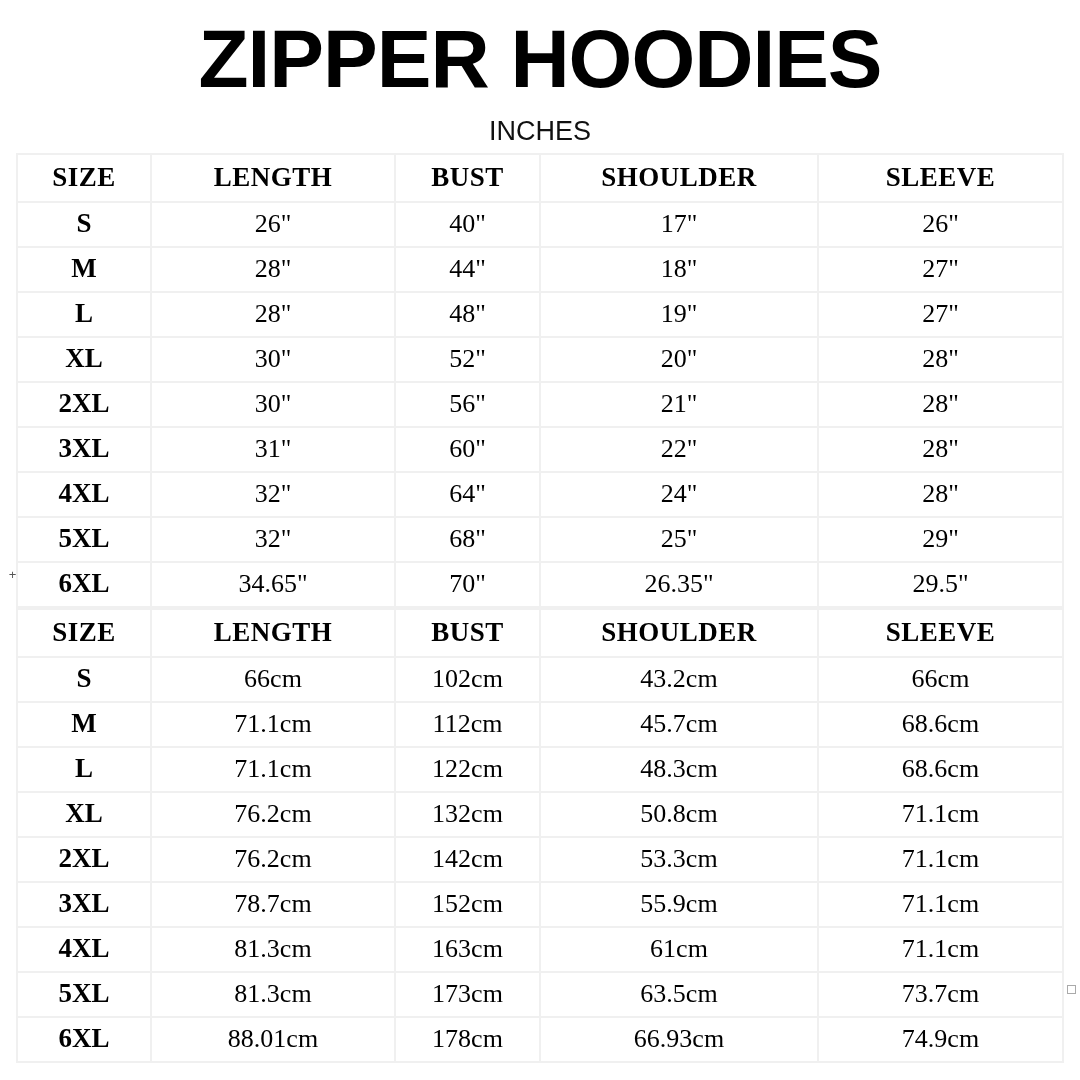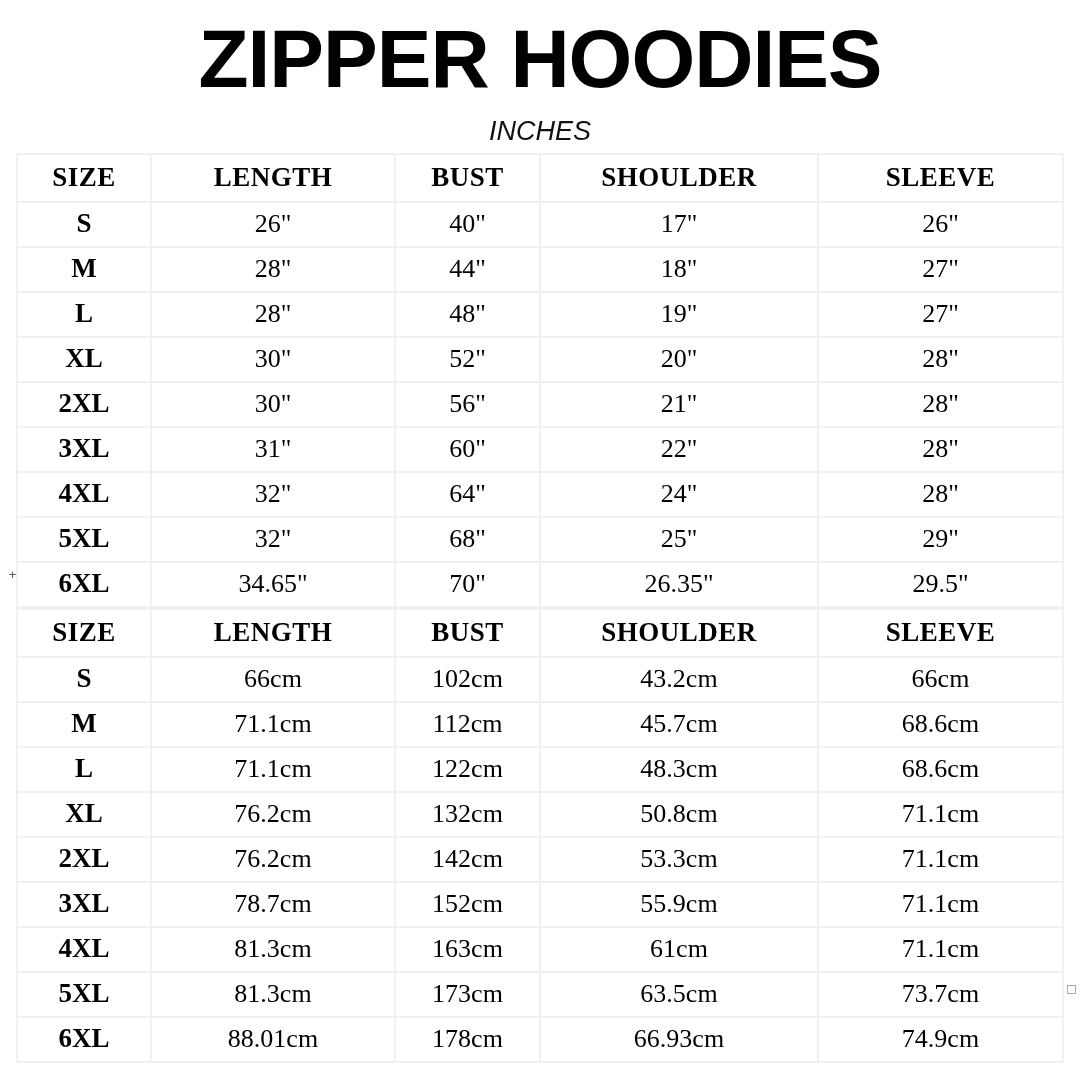--- a/index.html
+++ b/index.html
@@ -27,21 +27,20 @@
     font-size: 82px;
     letter-spacing: -1px;
     text-align: center;
     line-height: 1;
     padding-top: 18px;
     color: #000;
     white-space: nowrap;
   }
   .unit-label {
     font-family: "Liberation Sans", sans-serif;
-    font-style: italic;
     font-size: 27px;
     text-align: center;
     margin-top: 16px;
     margin-bottom: 6px;
     color: #111;
   }
   .unit-label.cm {
     margin-top: 10px;
   }
   table.sizetable {

